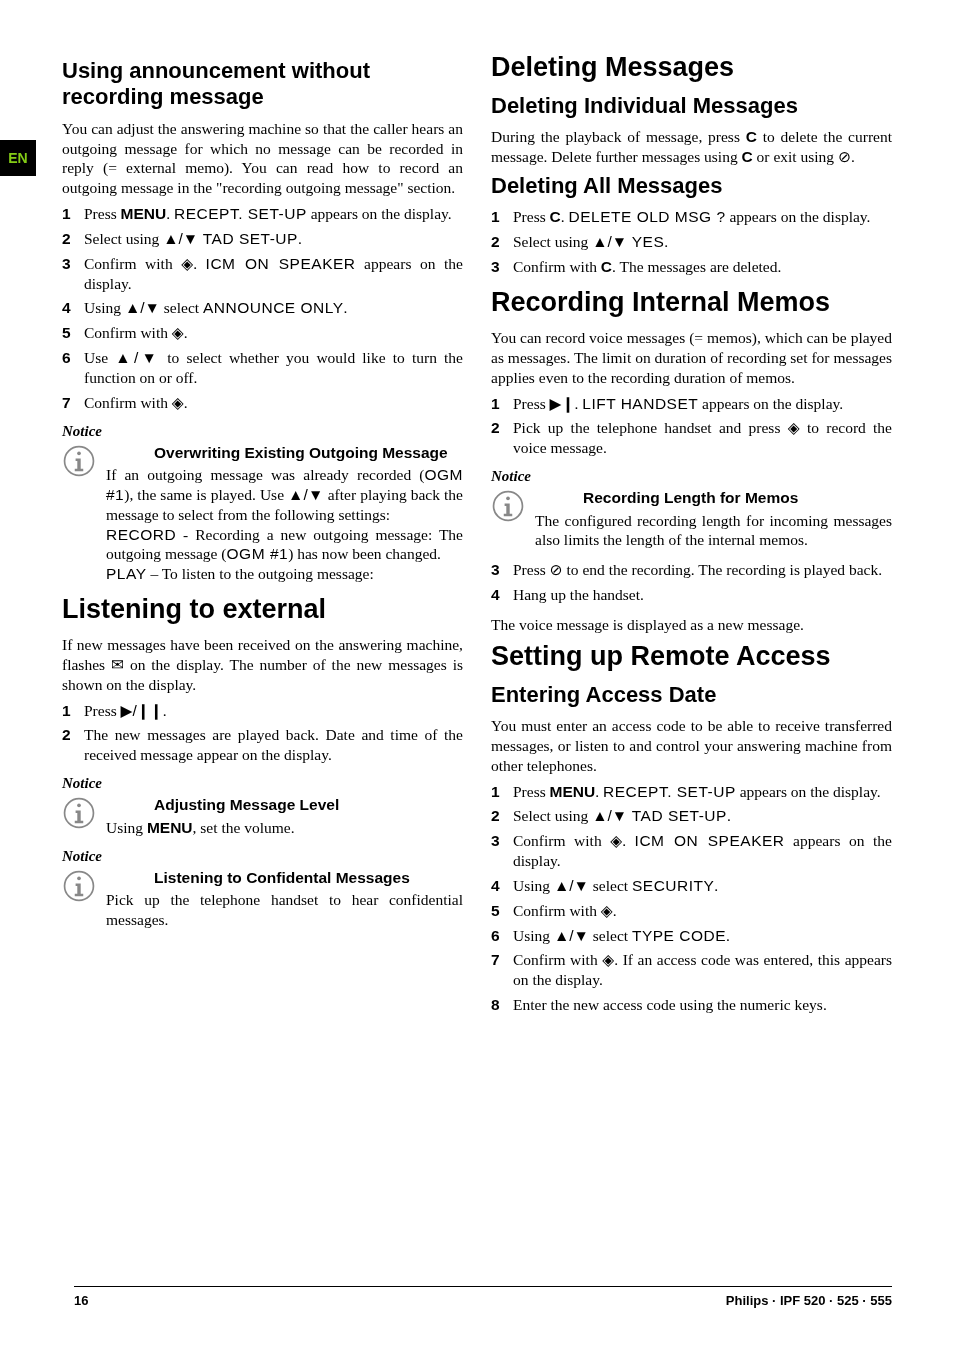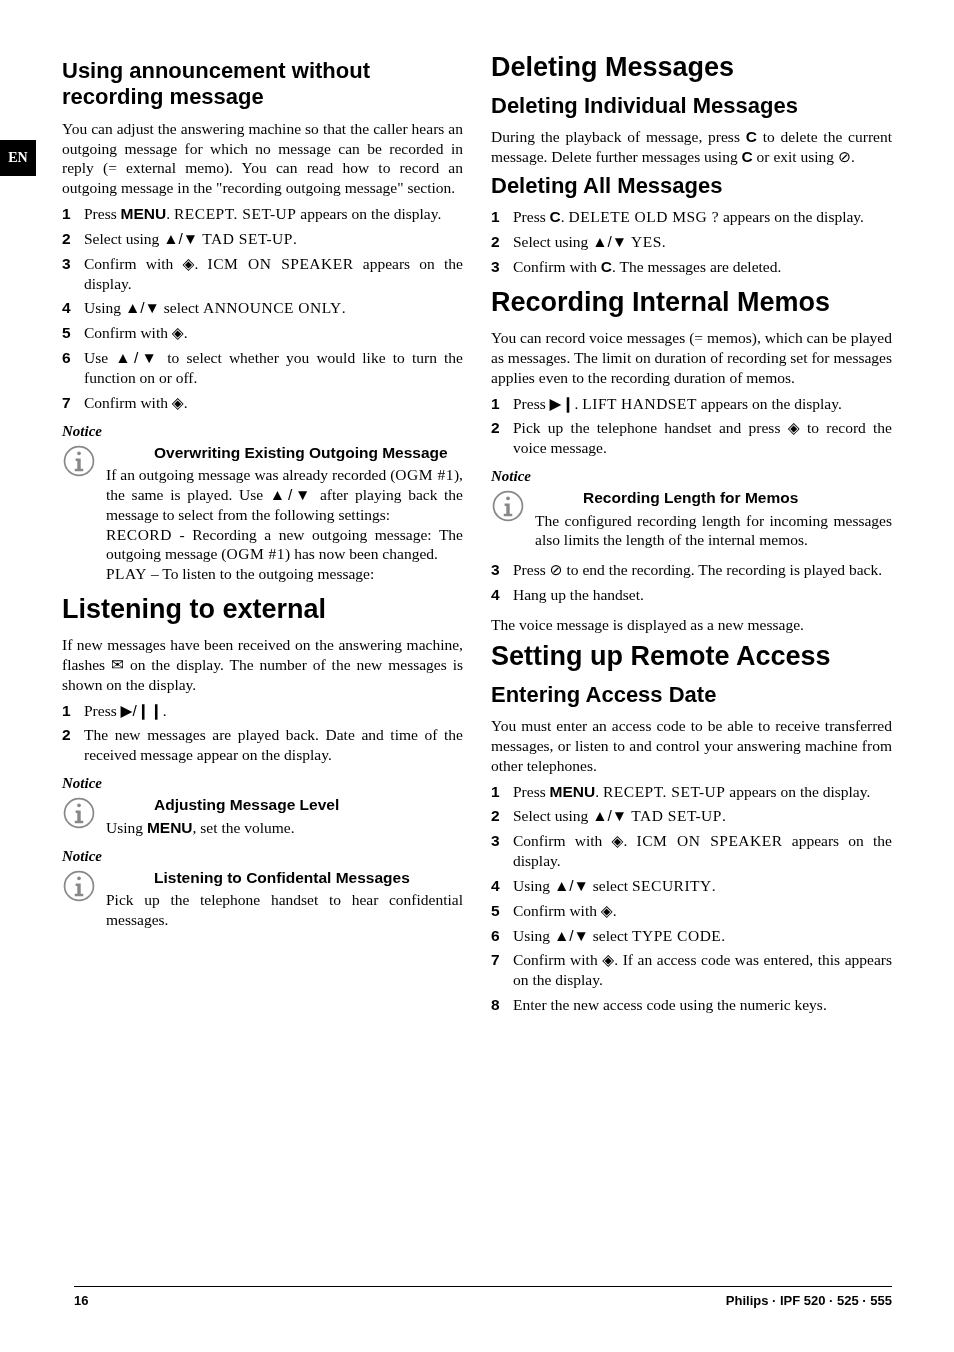--- a/index.html
+++ b/index.html
@@ -1,19 +1,19 @@
 <!DOCTYPE html>
 <html><head>
 <meta charset="utf-8">
 <style>
   * { box-sizing: border-box; margin: 0; padding: 0; }
   html, body { width: 954px; height: 1352px; background: #fff; font-family: Georgia, 'Times New Roman', serif; color: #000; }
   body { position: relative; }
 
-  .lang-tab { position: absolute; left: 0; top: 140px; width: 36px; height: 36px; background: #000; color: #ffffff; font-family: Liberation Serif, serif; font-weight: bold; font-size: 14px; display: flex; align-items: center; justify-content: center; }
+  .lang-tab { position: absolute; left: 0; top: 140px; width: 36px; height: 36px; background: #000; color: #84cc16; font-family: Liberation Sans, sans-serif; font-weight: bold; font-size: 14px; display: flex; align-items: center; justify-content: center; }
 
   .page { padding: 52px 62px 0 62px; column-count: 2; column-gap: 28px; column-fill: auto; height: 1260px; }
 
   h1 { font-family: Arial, Helvetica, sans-serif; font-weight: bold; font-size: 27px; line-height: 1.15; margin: 0 0 10px 0; break-after: avoid; }
   h2 { font-family: Arial, Helvetica, sans-serif; font-weight: bold; font-size: 22px; line-height: 1.2; margin: 6px 0 8px 0; break-after: avoid; }
   p  { font-size: 15.5px; line-height: 1.28; text-align: justify; margin: 0 0 6px 0; }
   .body-txt { font-size: 15.5px; line-height: 1.28; text-align: justify; }
 
   ol.steps { list-style: none; counter-reset: step; margin: 2px 0 10px 0; }
   ol.steps > li { counter-increment: step; position: relative; padding-left: 22px; font-size: 15.5px; line-height: 1.28; text-align: justify; margin-bottom: 5px; }
@@ -21,21 +21,21 @@
   ol.steps.start-3 { counter-reset: step 2; }
 
   .notice-label { font-family: Georgia, serif; font-style: italic; font-weight: bold; font-size: 15px; margin: 10px 0 4px 0; }
   .notice-box { display: flex; gap: 10px; margin-bottom: 10px; break-inside: avoid; }
   .notice-icon { flex: 0 0 34px; }
   .notice-icon svg { width: 34px; height: 34px; }
   .notice-body { flex: 1; }
   .notice-title { font-family: Arial, Helvetica, sans-serif; font-weight: bold; font-size: 15.5px; line-height: 1.2; margin-bottom: 3px; margin-left: 48px; }
   .notice-text { font-size: 15.5px; line-height: 1.28; text-align: justify; }
 
-  .mono { font-family: Liberation Serif, serif; letter-spacing: 0.5px; }
+  .mono { font-family: Liberation Sans, sans-serif; letter-spacing: 0.5px; }
   .sans-b { font-family: Arial, Helvetica, sans-serif; font-weight: bold; }
   .arrows { font-family: Arial, sans-serif; }
   .sym { font-family: Arial, sans-serif; }
 
   .footer { position: absolute; left: 0; right: 0; bottom: 32px; padding: 12px 62px; margin-left: 12px; }
   .footer-rule { border-top: 1px solid #000; height: 1px; margin-bottom: 6px; }
   .footer-row { display: flex; justify-content: space-between; font-family: Arial, Helvetica, sans-serif; font-size: 13px; font-weight: bold; }
 </style>
 </head>
 <body>

